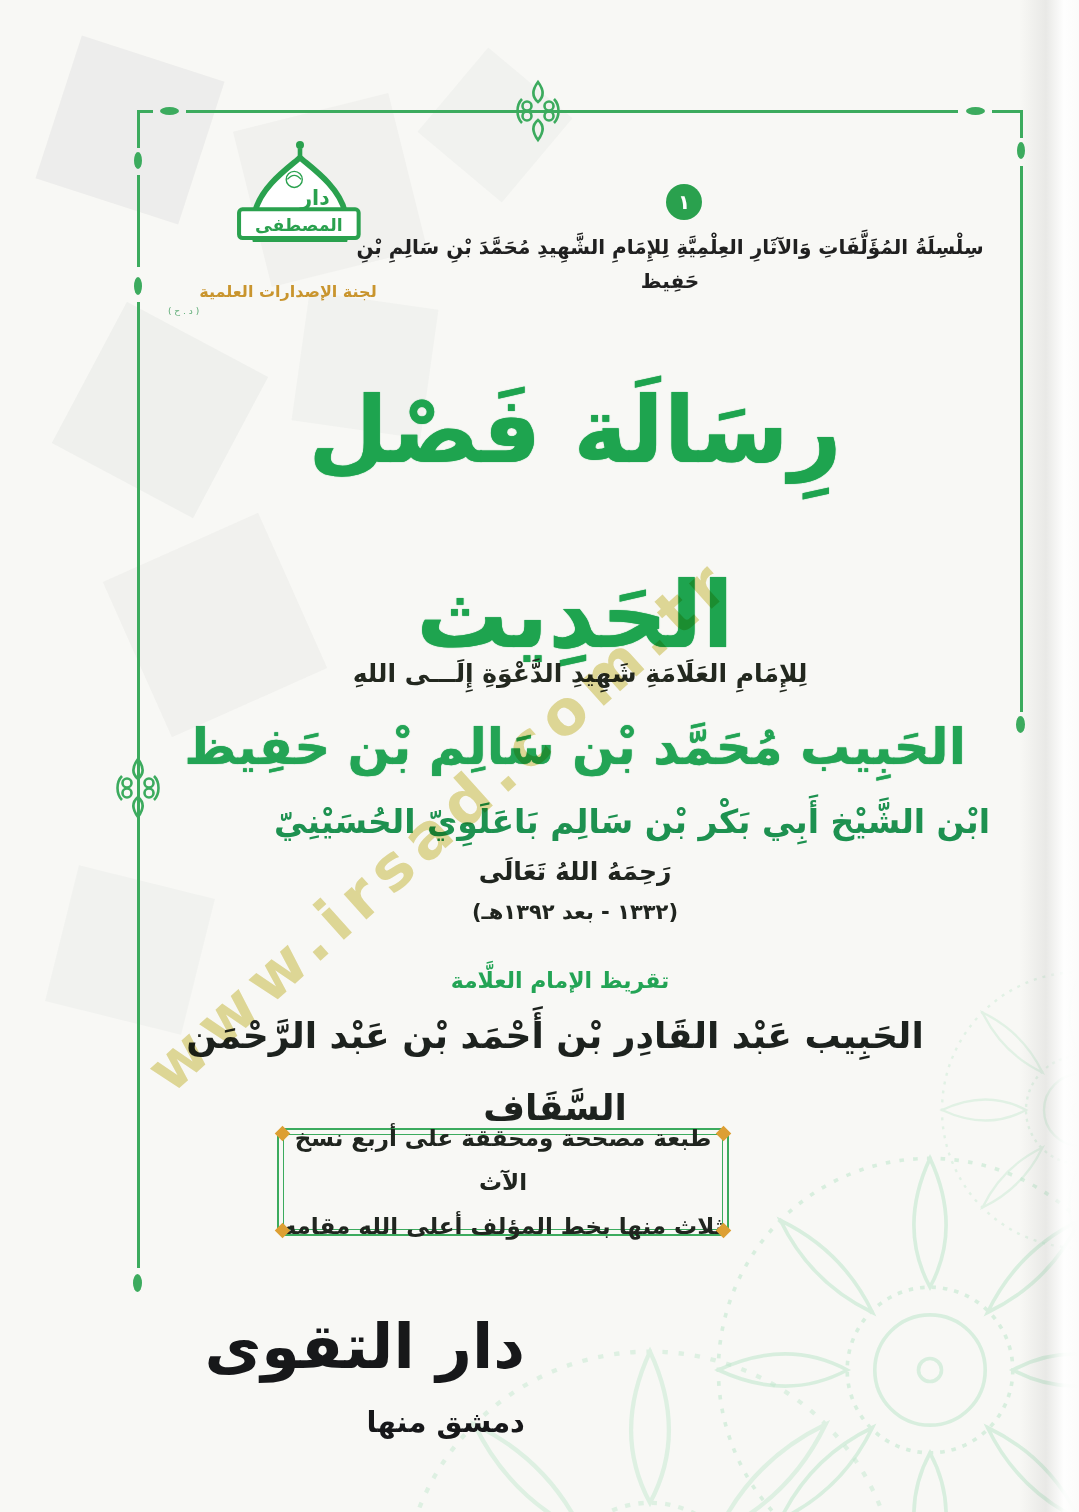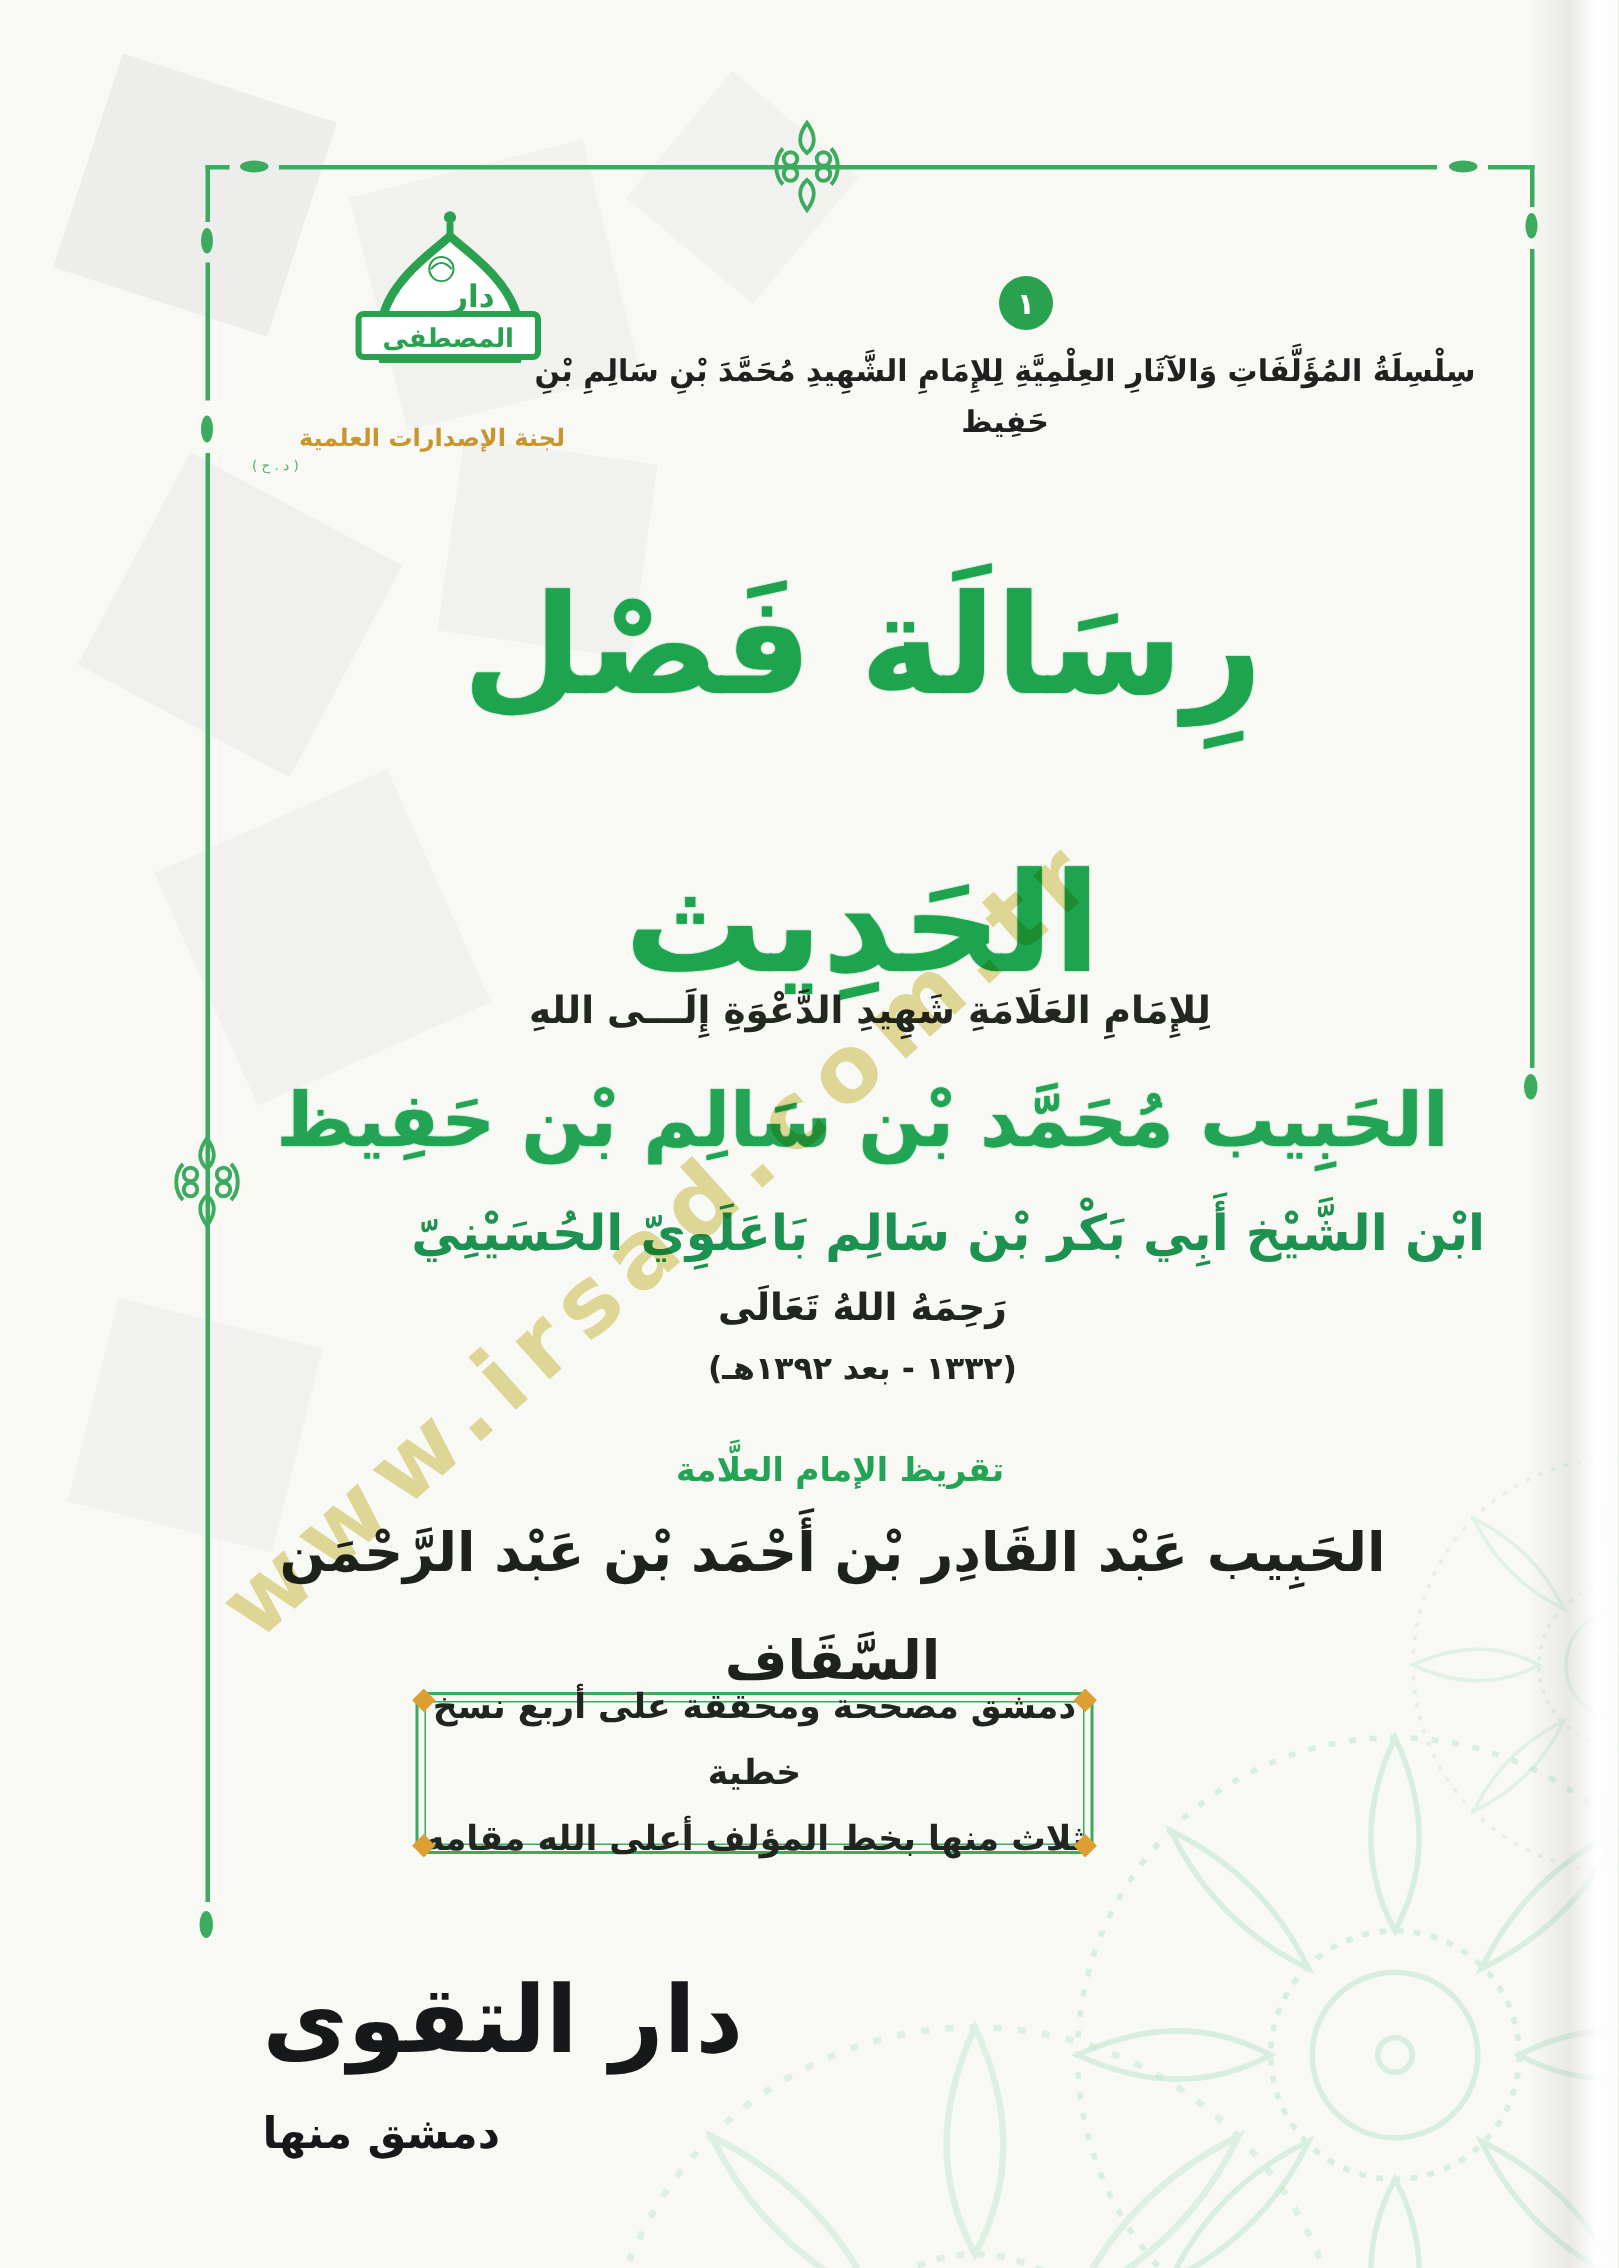--- a/index.html
+++ b/index.html
@@ -93,21 +93,21 @@
   }
   .corner-accent{position:absolute;width:11px;height:11px;background:#dd9f33;transform:rotate(45deg);z-index:11;}
   .ca-tl{left:-2px;top:-2px;}  .ca-tr{right:-2px;top:-2px;}
   .ca-bl{left:-2px;bottom:-2px;} .ca-br{right:-2px;bottom:-2px;}
   .edition-text{
     position:absolute;inset:0;display:flex;flex-direction:column;justify-content:center;
     text-align:center;font-size:23px;font-weight:bold;color:#20251f;line-height:44px;
   }
   
   .publisher{
-    position:absolute;left:175px;top:1292px;width:350px;z-index:10;text-align:left;
+    position:absolute;left:175px;top:1292px;width:350px;z-index:10;text-align:right;
   }
   .publisher-name{font-size:62px;font-weight:bold;color:#17181a;line-height:110px;}
   .publisher-city{font-size:29px;font-weight:bold;color:#17181a;line-height:40px;}
   
   .watermark{
     position:absolute;left:-20px;top:780px;width:920px;height:90px;z-index:40;
     text-align:center;line-height:90px;
     font-size:62px;font-weight:bold;letter-spacing:9px;
     color:#e3da96;mix-blend-mode:multiply;opacity:.95;
     transform:rotate(-42deg);transform-origin:50% 50%;
@@ -235,21 +235,21 @@
 
   <div class="taqriz-label rtl">تقريظ الإمام العلَّامة</div>
   <div class="taqriz-name rtl">الحَبِيب عَبْد القَادِر بْن أَحْمَد بْن عَبْد الرَّحْمَن السَّقَاف</div>
 
   <div class="edition-box">
     <div class="corner-accent ca-tl"></div>
     <div class="corner-accent ca-tr"></div>
     <div class="corner-accent ca-bl"></div>
     <div class="corner-accent ca-br"></div>
     <div class="edition-text rtl">
-      <div>دمشق مصححة ومحققة على أربع نسخ خطية</div>
+      <div>طبعة مصححة ومحققة على أربع نسخ الآث</div>
       <div>ثلاث منها بخط المؤلف أعلى الله مقامه</div>
     </div>
   </div>
 
   <div class="publisher">
     <div class="publisher-name rtl">دار التقوى</div>
     <div class="publisher-city rtl">دمشق منها</div>
   </div>
 
   <div class="watermark">www.irsad.com.tr</div>

